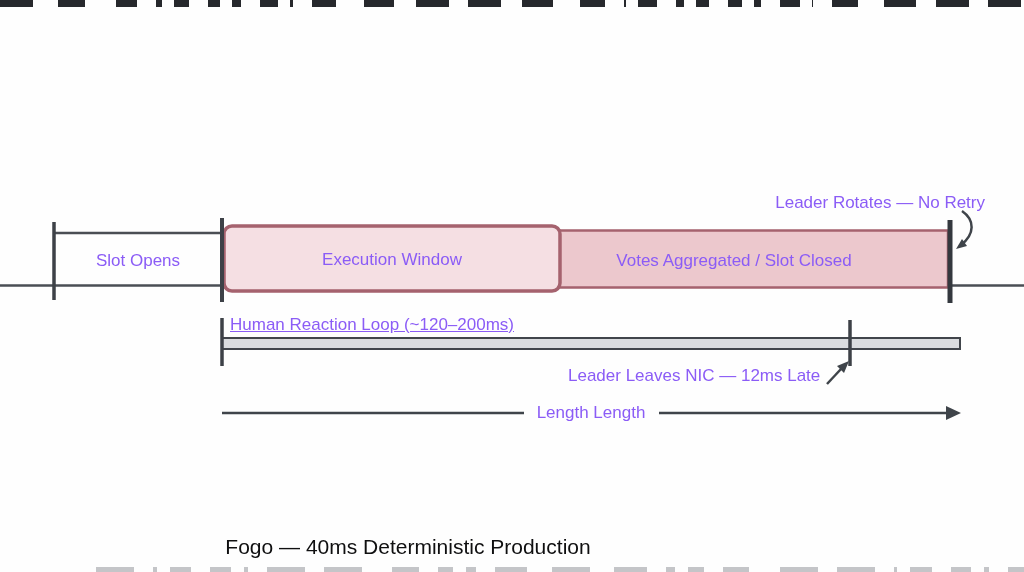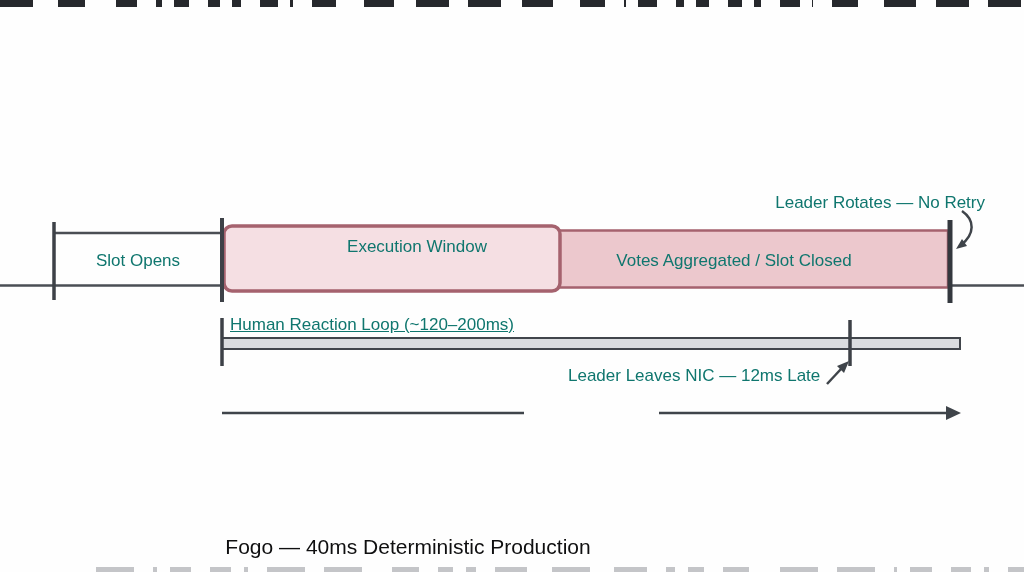--- a/index.html
+++ b/index.html
@@ -7,29 +7,29 @@
     position: relative;
     width: 1024px;
     height: 572px;
     background: #fefefe;
     overflow: hidden;
     font-family: "Liberation Sans", "DejaVu Sans", sans-serif;
   }
   svg.overlay { position: absolute; left: 0; top: 0; }
   .label {
     position: absolute;
-    color: #0f766e;
+    color: #8b5cf6;
     font-size: 17px;
     line-height: 20px;
     white-space: nowrap;
   }
   .label.center { text-align: center; }
   .label.right  { text-align: right; }
   .slot-opens        { left: 54px;  top: 251px; width: 168px; }
-  .exec-window       { left: 224px; top: 237px; width: 336px; padding-left: 25px; }
+  .exec-window       { left: 224px; top: 250px; width: 336px; }
   .votes-closed      { left: 560px; top: 251px; width: 348px; }
   .leader-rotates    { left: 685px; top: 193px; width: 300px; font-size: 17px; }
   .human-loop        { left: 230px; top: 315px; font-size: 17px; text-decoration: underline; }
   .packet-late       { left: 568px; top: 366px; font-size: 17px; }
   .length-label      { left: 481px; top: 403px; width: 220px; font-size: 17px; }
   .diagram-title     { left: 0;     top: 537px; width: 816px; font-size: 21px; color: #0f0f10; }
   
   .cutoff-top {
     position: absolute; left: 0; top: 0; width: 1024px; height: 7px;
     background:
@@ -84,18 +84,19 @@
   <div class="label center exec-window">Execution Window</div>
 
   <div class="label center votes-closed">Votes Aggregated / Slot Closed</div>
 
   <div class="label right leader-rotates">Leader Rotates — No Retry</div>
 
   <div class="label human-loop">Human Reaction Loop (~120–200ms)</div>
 
   <div class="label packet-late">Leader Leaves NIC — 12ms Late</div>
 
+  <div class="label center length-label">Length Length</div>
 
   <div class="label center diagram-title">Fogo — 40ms Deterministic Production</div>
 
   <div class="cutoff-bottom"></div>
 
 </div>
 
 </body></html>

